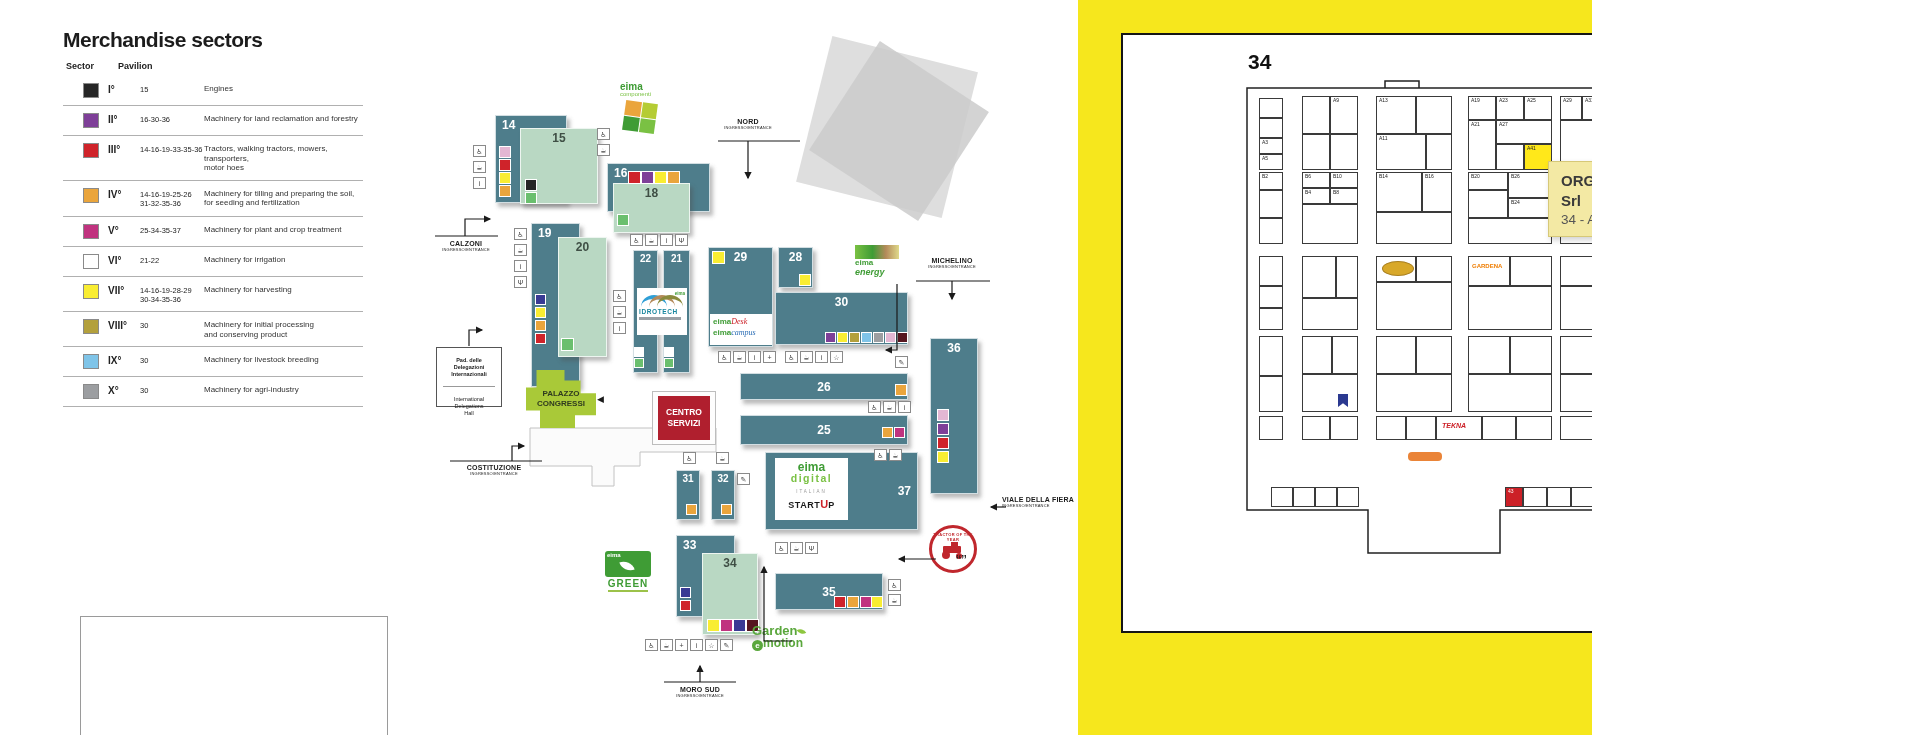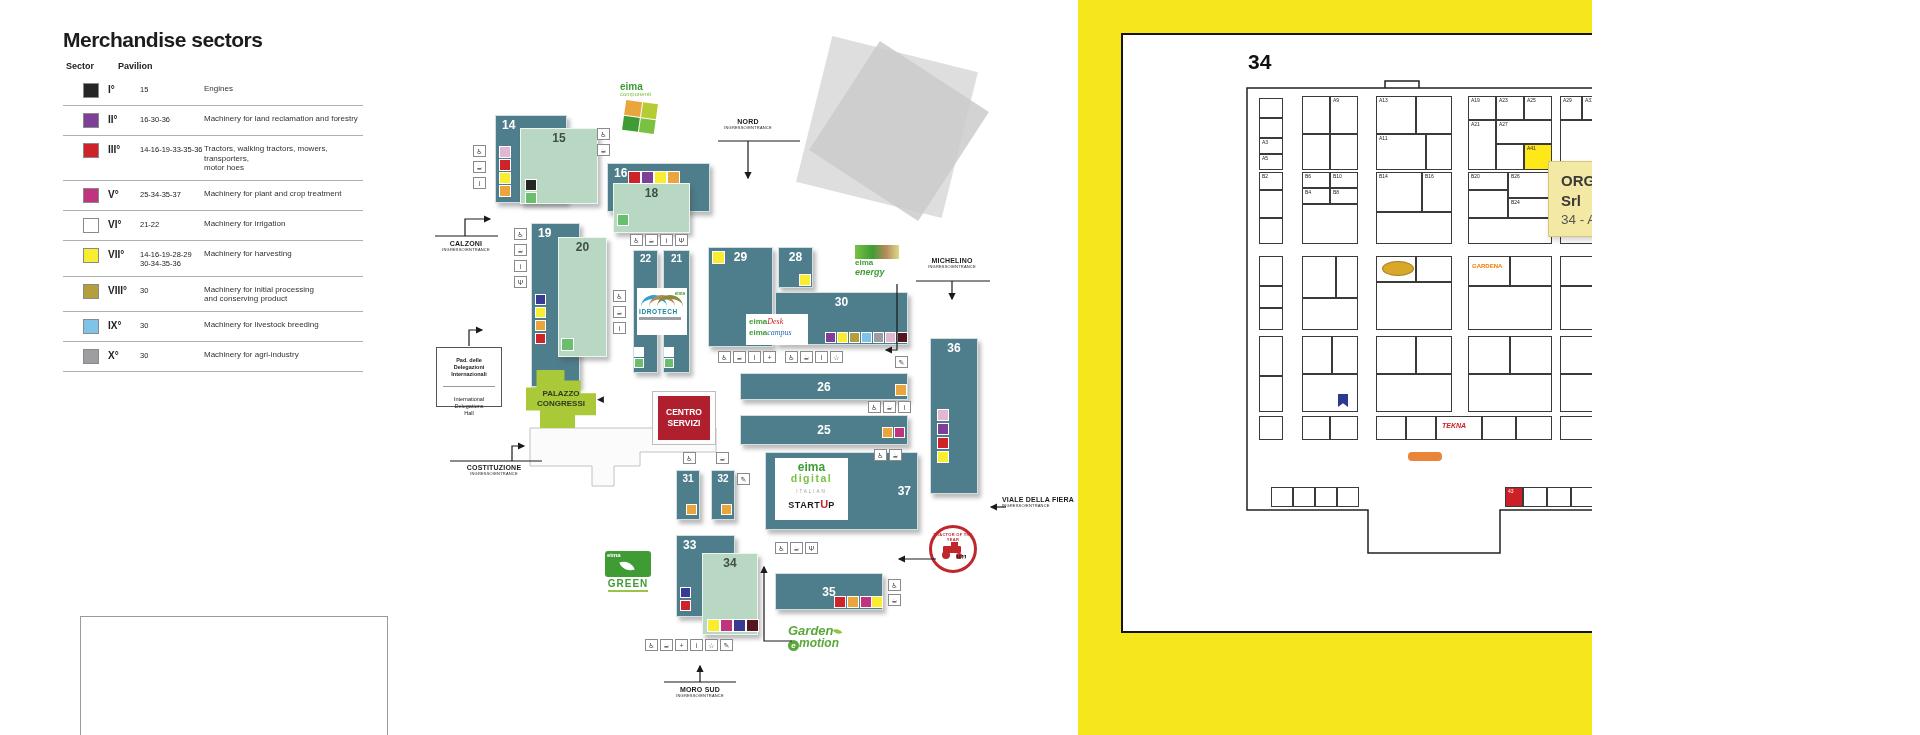--- a/index.html
+++ b/index.html
@@ -71,21 +71,21 @@
   .centro .cz{font-size:8.5px;font-weight:700;color:#fff;text-align:center;white-space:pre-line;line-height:1.25;}
   .deleg{position:absolute;left:436px;top:347px;width:66px;height:60px;background:#fff;border:1px solid #555;z-index:4;
          font-size:5.5px;text-align:center;white-space:pre-line;line-height:1.25;padding:2px;box-sizing:border-box;}
   .deleg .d1{font-weight:700;} .deleg hr{border:none;border-top:1px solid #999;margin:2px 4px;}
   .leaf{display:inline-block;width:12px;height:12px;background:#fff;border-radius:0 100% 0 100%;transform:rotate(-20deg);}
   .green-logo{position:absolute;left:604px;top:551px;width:48px;z-index:4;text-align:center;}
   .green-box{width:46px;height:26px;background:#3f9c35;border-radius:3px;margin:0 auto;text-align:left;padding:1px 2px;box-sizing:border-box;}
   .green-box .eb{color:#fff;font-size:6px;font-weight:700;line-height:1;display:block;}
   .green-word{font-size:10px;font-weight:800;color:#3f9c35;letter-spacing:1px;margin-top:1px;}
   .green-cap{height:2px;background:#9cc24a;width:40px;margin:1px auto 0;}
-  .garden{position:absolute;left:788px;top:624px;width:86px;z-index:4;color:#5aa73c;font-style:italic;}
+  .garden{position:absolute;left:752px;top:624px;width:86px;z-index:4;color:#5aa73c;}
   .garden .g1{font-size:13px;font-weight:800;line-height:1;}
   .garden .g2{font-size:12px;font-weight:800;line-height:1.1;}
   .garden .ecir{display:inline-block;width:11px;height:11px;border-radius:50%;background:#5aa73c;color:#fff;
                 font-size:8px;line-height:11px;text-align:center;font-weight:700;vertical-align:-1px;}
   .garden .gl{display:inline-block;width:7px;height:7px;background:#8dc63f;border-radius:0 100% 0 100%;transform:rotate(-30deg);}
   .digi{left:775px;top:458px;width:73px;height:62px;text-align:center;padding-top:3px;}
   .digi .d-e{font-size:12px;font-weight:700;line-height:1;}
   .digi .d-d{font-size:10.5px;font-weight:700;letter-spacing:1.5px;line-height:1.1;}
   .digi .d-i{font-size:4.5px;color:#9a9a9a;letter-spacing:2px;margin-top:4px;}
   .digi .d-s{font-size:9px;font-weight:800;color:#1a1a1a;letter-spacing:.5px;}
@@ -139,20 +139,28 @@
           <span class="lg-n">II°</span>
           <span class="lg-p">16-30-36</span>
           <span class="lg-d">Machinery for land reclamation and forestry</span>
         </div>
         <div class="lg-row">
           <span class="lg-sw" style="background: rgb(207, 35, 42);"></span>
           <span class="lg-n">III°</span>
           <span class="lg-p">14-16-19-33-35-36</span>
           <span class="lg-d">Tractors, walking tractors, mowers, transporters,
 motor hoes</span>
+        </div>
+        <div class="lg-row">
+          <span class="lg-sw" style="background: rgb(234, 165, 60);"></span>
+          <span class="lg-n">IV°</span>
+          <span class="lg-p">14-16-19-25-26
+31-32-35-36</span>
+          <span class="lg-d">Machinery for tilling and preparing the soil,
+for seeding and fertilization</span>
         </div>
         <div class="lg-row">
           <span class="lg-sw" style="background: rgb(192, 51, 127);"></span>
           <span class="lg-n">V°</span>
           <span class="lg-p">25-34-35-37</span>
           <span class="lg-d">Machinery for plant and crop treatment</span>
         </div>
         <div class="lg-row">
           <span class="lg-sw" style="background: rgb(255, 255, 255);"></span>
           <span class="lg-n">VI°</span>
@@ -404,21 +412,21 @@
         <i style="background:#7ac143"></i>
     </div>
   </div>
 
   <div class="logo-box" style="left:855px;top:245px;width:44px;height:38px">
     <div style="height:14px;background:linear-gradient(90deg,#7ac143,#3f9c35 40%,#b48a5a 70%,#dfd98a)"></div>
     <div class="g-green" style="font-size:8px;font-weight:700;line-height:1.1">eima</div>
     <div class="g-green" style="font-size:9px;font-weight:700;font-style:italic;line-height:1">energy</div>
   </div>
 
-  <div class="logo-box" style="left:746px;top:314px;width:62px;height:31px;padding:2px 3px">
+  <div class="logo-box" style="left:710px;top:314px;width:62px;height:31px;padding:2px 3px">
     <div class="dc-row"><span class="g-green" style="font-weight:700">eima</span><span class="dc-red">Desk</span></div>
     <div class="dc-row"><span class="g-green" style="font-weight:700">eima</span><span class="dc-blue">campus</span></div>
   </div>
 
   <div class="logo-box" style="left:637px;top:288px;width:50px;height:47px;padding:2px">
     <div class="idro-arcs">
       <i style="left:0;border-color:#2f9fd6"></i>
         <i style="left:8px;border-color:#b48a5a"></i>
         <i style="left:16px;border-color:#8a8a3c"></i>
       <span class="g-green" style="position:absolute;right:0;top:0;font-size:4.5px;font-weight:700">eima</span>

